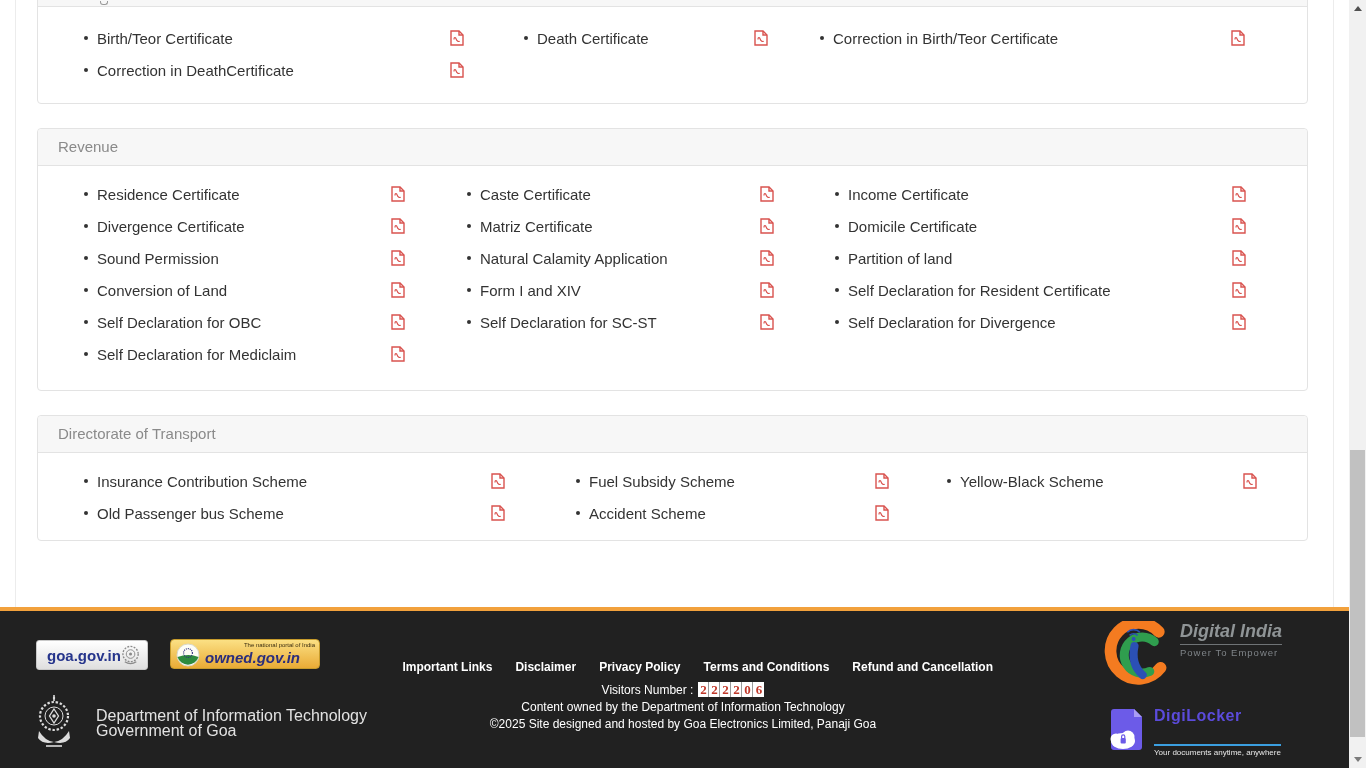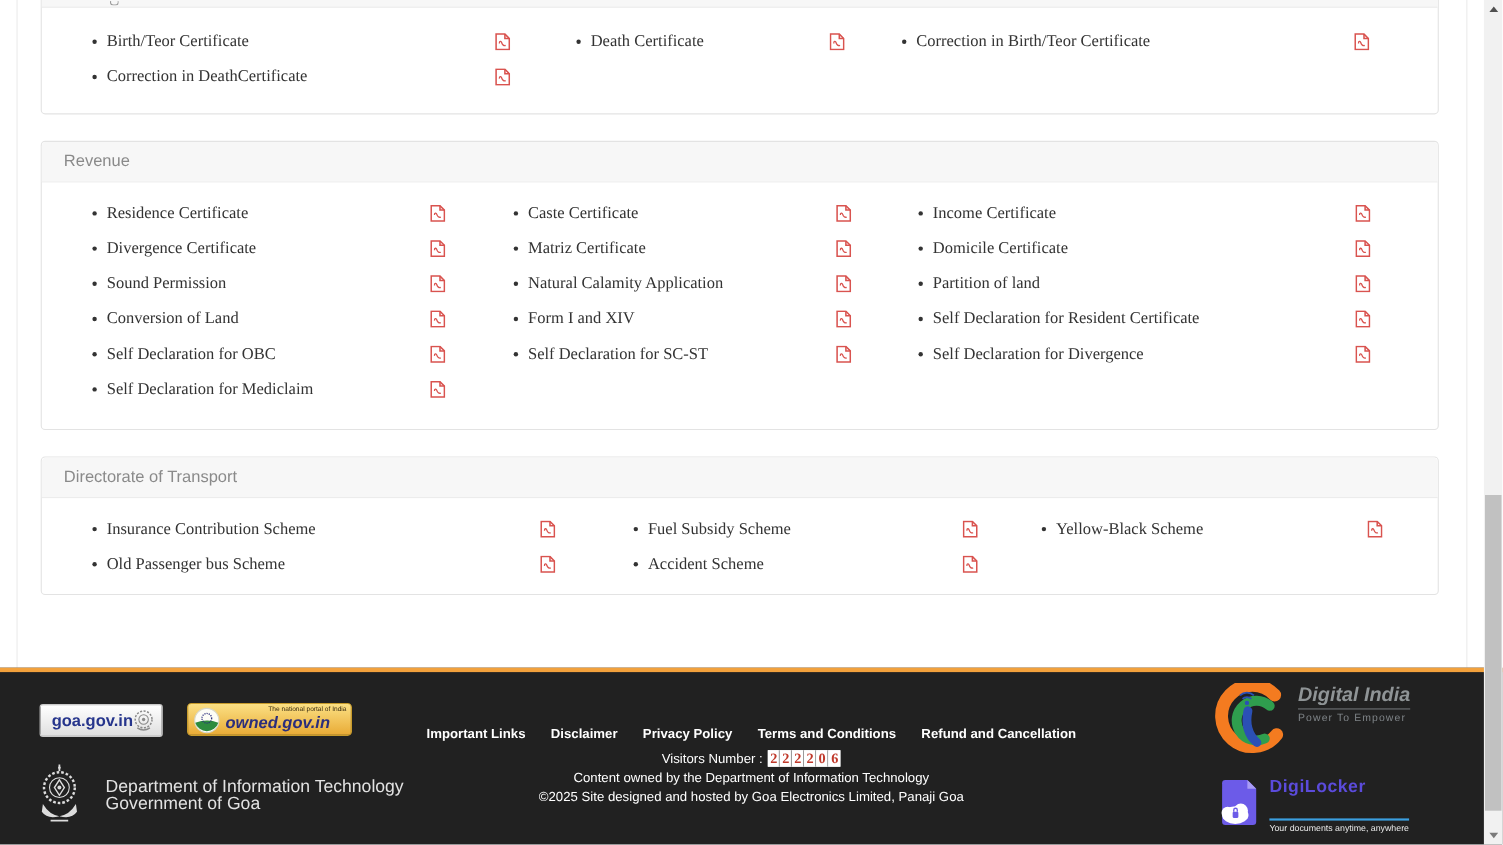--- a/index.html
+++ b/index.html
@@ -13,21 +13,21 @@
                background:#fff; overflow:hidden; }
 
   .panel { margin:0 25px 24px 21px; border:1px solid #e3e3e3; border-radius:4px; background:#fff; }
   .panel-0 { margin-top:-31px; border-top-left-radius:0; border-top-right-radius:0; }
   .panel-heading { position:relative; height:37px; line-height:36px; background:#f7f7f7;
                    border-bottom:1px solid #e3e3e3; border-radius:4px 4px 0 0;
                    padding-left:20px; color:#8a8a8a; font-size:15px; }
   .panel-0 .panel-heading::after { content:""; position:absolute; left:62px; top:31px;
                    width:6px; height:3px; border:1px solid #9a9a9a; border-top:none;
                    border-radius:0 0 3px 3px; }
-  .panel-body { padding:12px 20px 11px 20px;font-family:Liberation Serif, serif; }
+  .panel-body { padding:12px 20px 11px 20px; }
   .panel-0 .panel-body { padding:15px 20px 17px 20px; }
   .panel-1 .panel-body { padding-bottom:20px; }
 
   .grid { display:grid; }
   .panel-0 .grid { grid-template-columns:440px 296px auto; }
   .panel-1 .grid { grid-template-columns:383px 368px auto; }
   .panel-2 .grid { grid-template-columns:492px 371px auto; }
   .cell { position:relative; height:32px; display:flex; align-items:center; padding-left:39px; }
   .cell.empty { visibility:hidden; }
   .dot { position:absolute; left:26px; top:14px; width:4px; height:4px; border-radius:50%; background:#333; }
@@ -59,21 +59,21 @@
                  border-radius:4px; cursor:pointer; overflow:hidden; }
   .india-tagline { position:absolute; right:4px; top:2px; font-size:6px; color:#3a2d10; }
   .india-label { position:absolute; left:34px; top:9px; font-size:15px; font-weight:bold;
                  font-style:italic; color:#2b2e7c; }
 
   .dept { position:absolute; left:36px; top:83px; display:flex; align-items:flex-start; }
   .dept-text { margin-left:24px; margin-top:14px; color:#e2e2e2; font-size:16px; line-height:15px; }
 
   .footer-center { position:absolute; left:50%; top:49px; transform:translateX(-50%);
                    width:620px; text-align:center; }
-  .footer-links { display:flex; justify-content:center; gap:23px; }
+  .footer-links { display:flex; justify-content:flex-end; gap:23px; }
   .footer-link { color:#fff; font-weight:bold; font-size:12px; cursor:pointer; white-space:nowrap;
                  text-decoration:none; }
   .visitors-row { margin-top:8px; display:flex; justify-content:center; align-items:center;
                   color:#fff; font-size:12px; }
   .counter { display:inline-flex; margin-left:5px; background:#fff; }
   .digit { width:11px; height:15px; line-height:15px; text-align:center; background:#fff;
            color:#c0392b; font-weight:bold; font-size:13px; border-right:1px solid #9a9a9a;
            font-family:"Liberation Serif", serif; }
   .digit:last-child { border-right:none; }
   .footer-line { margin-top:3px; color:#fff; font-size:12px; }

